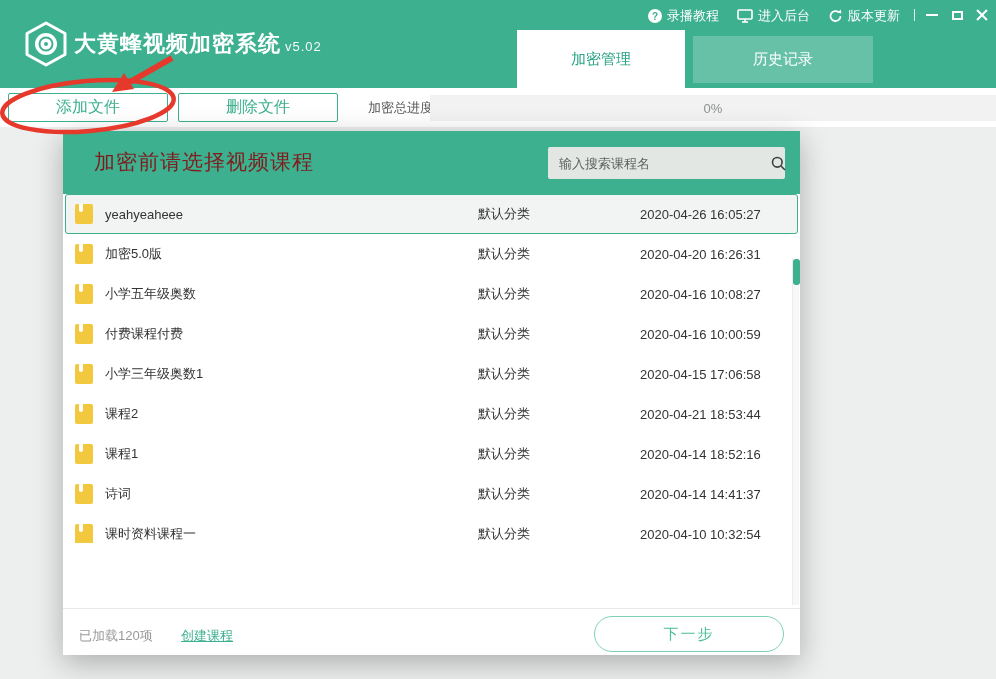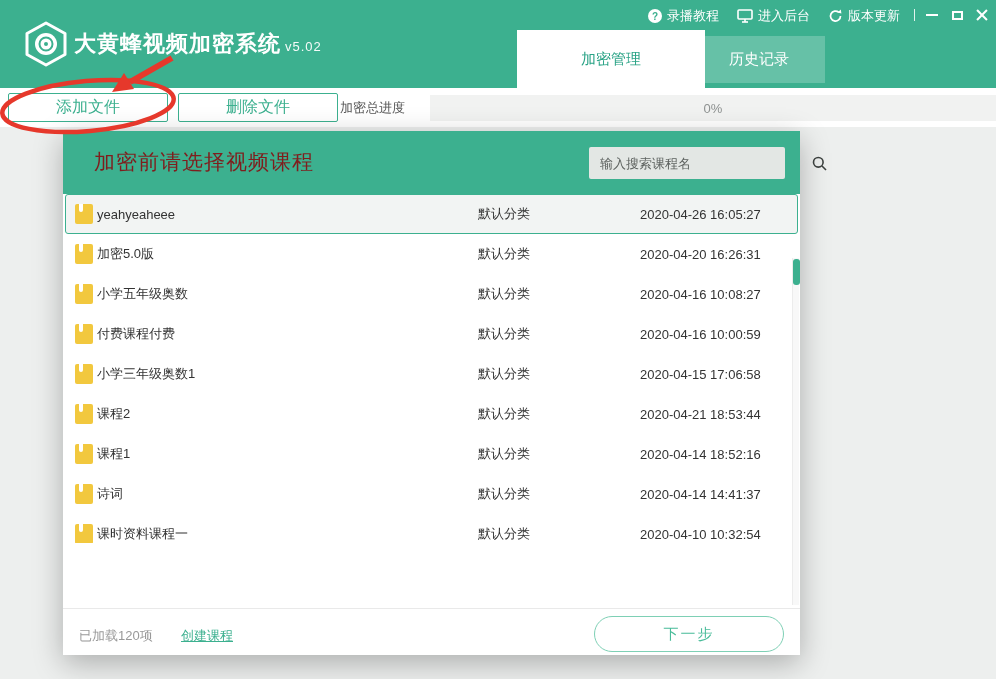--- a/index.html
+++ b/index.html
@@ -25,59 +25,59 @@
   .wc-sep{width:1px;height:12px;background:rgba(255,255,255,.85);}
   .min-bar{width:12px;height:2px;background:#fff;}
   .max-box{width:11px;height:9px;border:2px solid #fff;}
   .x-wrap{position:relative;width:12px;height:12px;}
   .x-wrap i{position:absolute;left:-1px;top:5px;width:14px;height:2px;background:#fff;}
   .x-wrap i:first-child{transform:rotate(45deg);}
   .x-wrap i:last-child{transform:rotate(-45deg);}
 
   
   .tab{position:absolute;display:flex;align-items:center;justify-content:center;font-size:15px;cursor:pointer;}
-  .tab-active{left:517px;top:30px;width:188px;height:58px;background:#fff;color:var(--accent-dark);}
-  .tab-inactive{left:693px;top:36px;width:132px;height:47px;background:rgba(255,255,255,.22);color:#fff;}
+  .tab-active{left:517px;top:30px;width:168px;height:58px;background:#fff;color:var(--accent-dark);}
+  .tab-inactive{left:693px;top:36px;width:180px;height:47px;background:rgba(255,255,255,.22);color:#fff;}
 
   
   .toolbar{position:absolute;left:0;top:88px;width:996px;height:39px;background:#fff;}
   .tool-btn{position:absolute;top:5px;width:160px;height:29px;background:#fff;border:1px solid var(--accent);border-radius:2px;color:var(--accent);font-size:16px;display:flex;align-items:center;justify-content:center;cursor:pointer;}
   .btn-add{left:8px;}
   .btn-del{left:178px;}
-  .progress-label{position:absolute;left:340px;top:0;height:39px;line-height:39px;color:#555;font-size:13px;}
+  .progress-label{position:absolute;left:368px;top:0;height:39px;line-height:39px;color:#555;font-size:13px;}
   .progress{position:absolute;left:430px;right:0;top:7px;height:26px;background:#f1f2f1;display:flex;align-items:center;justify-content:center;color:#8e9291;font-size:13px;}
 
   
   .modal{position:absolute;left:63px;top:131px;width:737px;height:524px;background:#fff;box-shadow:0 8px 28px rgba(0,0,0,.28);}
   .modal-bar{position:relative;height:33px;background:var(--accent);display:flex;align-items:center;color:#fff;font-size:13px;}
   .shield{margin-left:12px;margin-right:9px;width:16px;height:17px;}
   .modal-close{position:absolute;right:14px;top:9px;width:14px;height:14px;cursor:pointer;}
   .modal-close i{position:absolute;left:0;top:6px;width:14px;height:1.6px;background:#fff;}
   .modal-close i:first-child{transform:rotate(45deg);}
   .modal-close i:last-child{transform:rotate(-45deg);}
   .modal-hero{position:relative;height:63px;background:var(--accent);}
   .hero-title{position:absolute;left:31px;top:17px;color:#7f1d1d;font-size:21px;letter-spacing:1px;}
-  .searchbox{position:absolute;right:15px;top:16px;width:196px;height:32px;background:#e3e7e4;border-radius:2px;display:flex;align-items:center;gap:30px;}
+  .searchbox{position:absolute;right:15px;top:16px;width:237px;height:32px;background:#e3e7e4;border-radius:2px;display:flex;align-items:center;gap:30px;}
   .searchbox input{flex:1;height:100%;border:none;outline:none;background:transparent;padding:0 6px 0 11px;font-size:13px;color:#3a3f3d;}
   .searchbox input::placeholder{color:#5d625f;opacity:1;}
   .search-icon{margin-right:10px;flex:0 0 auto;cursor:pointer;}
 
   
   .table-head{display:grid;grid-template-columns:407px 158px 1fr;height:29px;align-items:center;font-size:14px;color:#333;background:#fff;}
   .th{height:20px;line-height:20px;}
   .th-name{padding-left:22px;}
   .th-cat{padding-left:8px;border-left:1px solid #e6e6e6;}
   .th-time{padding-left:16px;border-left:1px solid #e6e6e6;}
   .course-list{position:relative;height:349px;overflow:hidden;}
   .row{display:grid;grid-template-columns:404px 158px 1fr;align-items:center;height:40px;margin:0 2px;border:1px solid transparent;border-radius:3px;font-size:13px;color:#333;cursor:pointer;background:#fff;}
   .row.selected{background:#f2f4f3;border-color:var(--accent);}
   .name-cell{display:flex;align-items:center;}
   .folder{position:relative;margin-left:9px;width:18px;height:20px;background:var(--folder);border-radius:2px;flex:0 0 auto;}
   .folder::before{content:"";position:absolute;left:4px;top:0;width:4px;height:8px;background:#fff;border-radius:0 0 2px 2px;}
-  .name{margin-left:4px;}
+  .name{margin-left:12px;}
   .cat-cell{padding-left:8px;}
   .time-cell{padding-left:12px;}
 
   
   .scrollbar{position:absolute;right:1px;top:127px;width:7px;height:347px;background:#f8f8f8;border-left:1px solid #ececec;}
   .scroll-thumb{position:absolute;left:0;top:1px;width:7px;height:26px;background:var(--accent);border-radius:3px;cursor:grab;}
 
   
   .modal-footer{position:absolute;left:0;bottom:0;width:100%;height:47px;border-top:1px solid #e9e9e9;background:#fff;}
   .loaded-text{position:absolute;left:16px;top:18px;font-size:13px;color:#999;}

